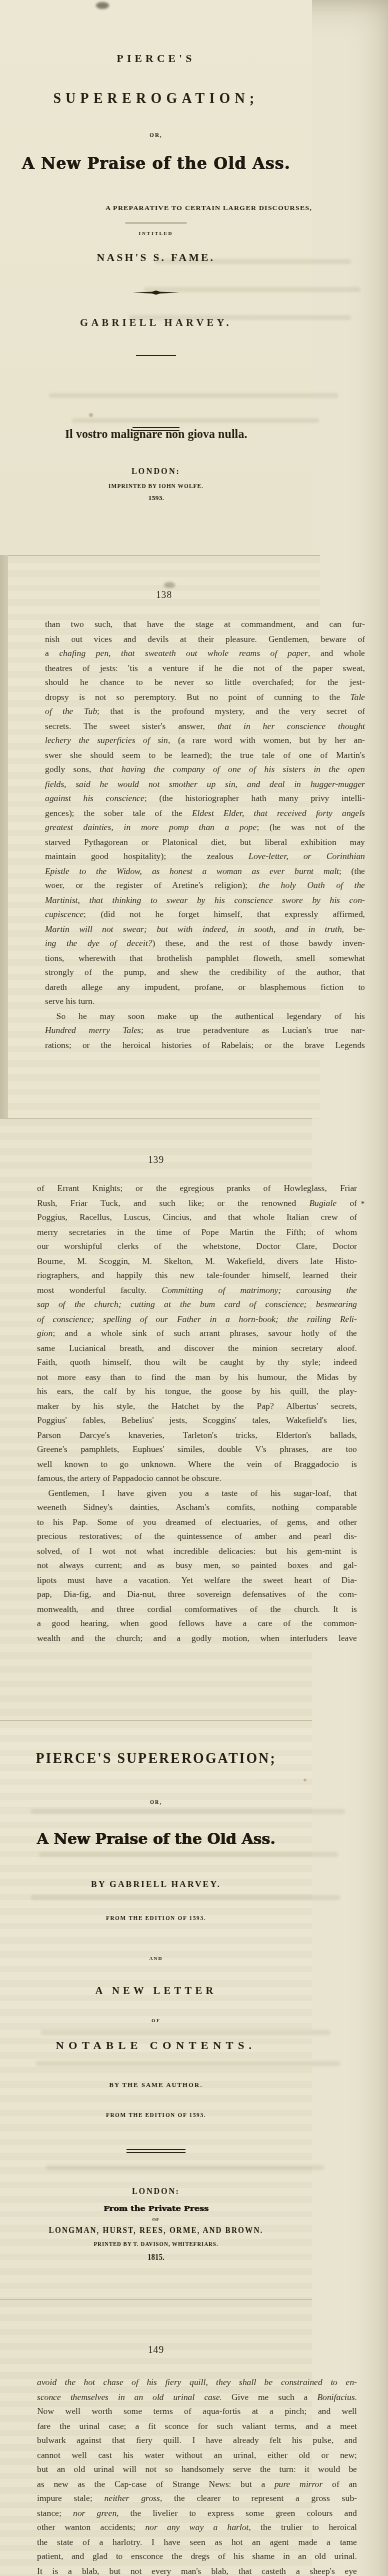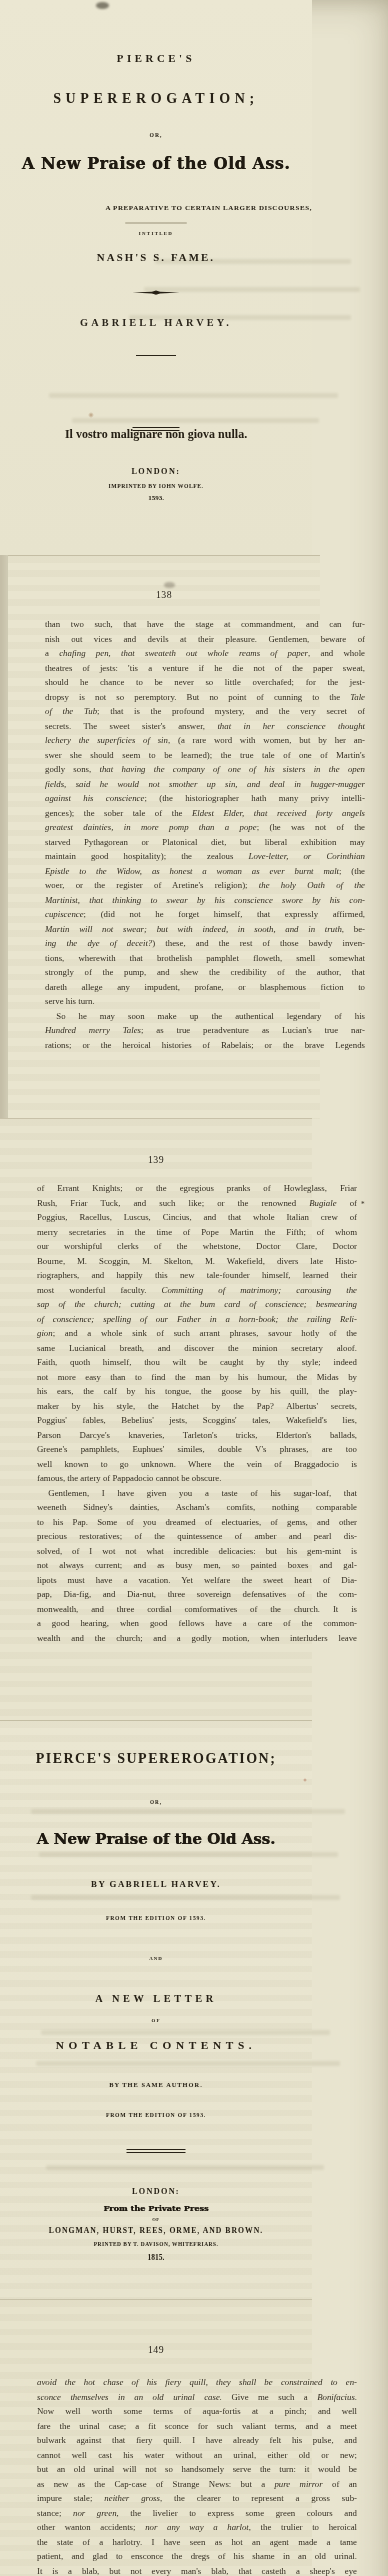--- a/index.html
+++ b/index.html
@@ -30,21 +30,21 @@
   .t-impr{top:483px;font-size:5.7px;font-weight:bold;letter-spacing:0.5px;}
   .t-year{top:494px;font-size:7px;font-weight:bold;}
 
   
   .u-title{top:30px;font-size:14px;font-weight:bold;letter-spacing:1.5px;}
   .u-or{top:78px;font-size:5.2px;font-weight:bold;letter-spacing:1px;}
   .u-sub{top:109px;font-size:15px;}
   .u-by{top:158px;font-size:8.8px;font-weight:bold;letter-spacing:1.5px;}
   .u-ed1{top:194px;font-size:5.7px;font-weight:bold;letter-spacing:0.8px;}
   .u-and{top:235px;font-size:4.9px;font-weight:bold;letter-spacing:1px;}
-  .u-newletter{top:264px;font-size:10.3px;font-weight:bold;letter-spacing:3.6px;margin-top:8px;}
+  .u-newletter{top:264px;font-size:10.3px;font-weight:bold;letter-spacing:3.6px;}
   .u-of{top:297px;font-size:4.9px;font-weight:bold;letter-spacing:1px;}
   .u-notable{top:318px;font-size:11.3px;font-weight:bold;letter-spacing:4.6px;}
   .u-same{top:360px;font-size:6.4px;font-weight:bold;letter-spacing:1px;}
   .u-ed2{top:391px;font-size:5.7px;font-weight:bold;letter-spacing:0.8px;}
   .u-london{top:466px;font-size:8.2px;font-weight:bold;letter-spacing:1.3px;}
   .u-press{top:482px;font-size:8.2px;}
   .u-of2{top:496px;font-size:4.6px;font-weight:bold;letter-spacing:0.5px;}
   .u-longman{top:505px;font-size:7.7px;letter-spacing:1px;font-weight:bold;}
   .u-davison{top:520px;font-size:5.4px;font-weight:bold;letter-spacing:0.5px;}
   .u-year{top:532px;font-size:7.5px;font-weight:bold;}

